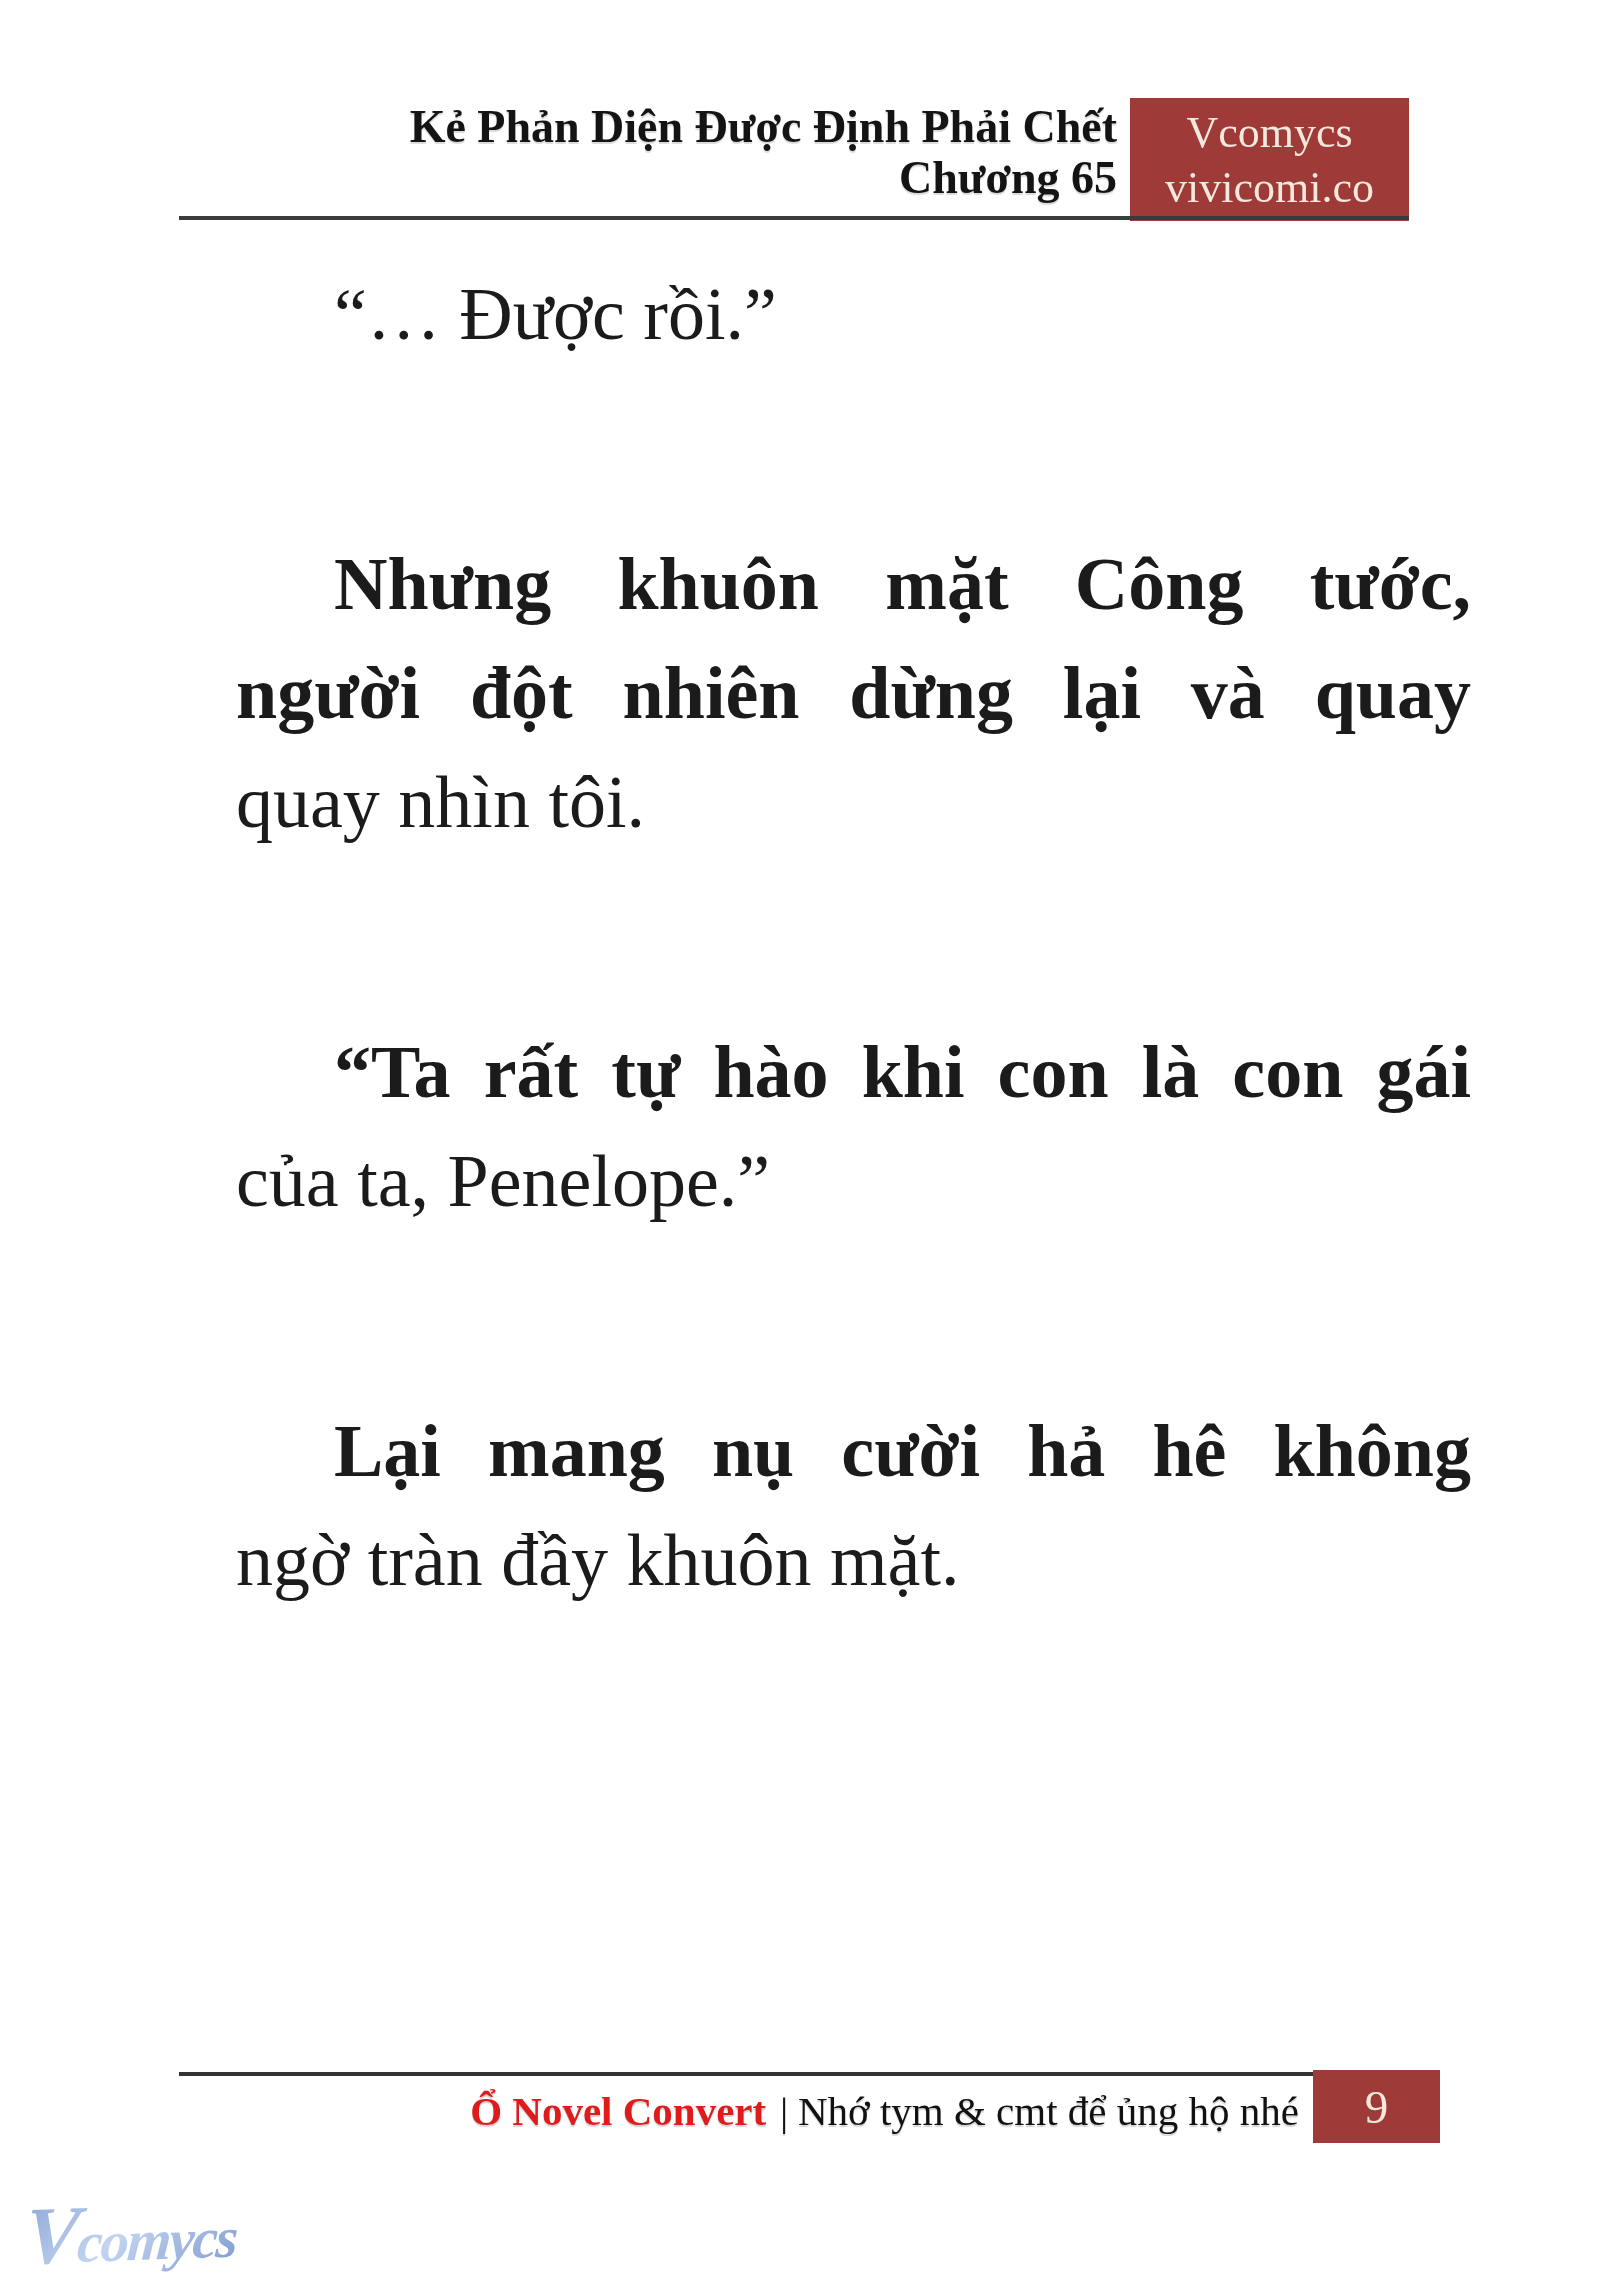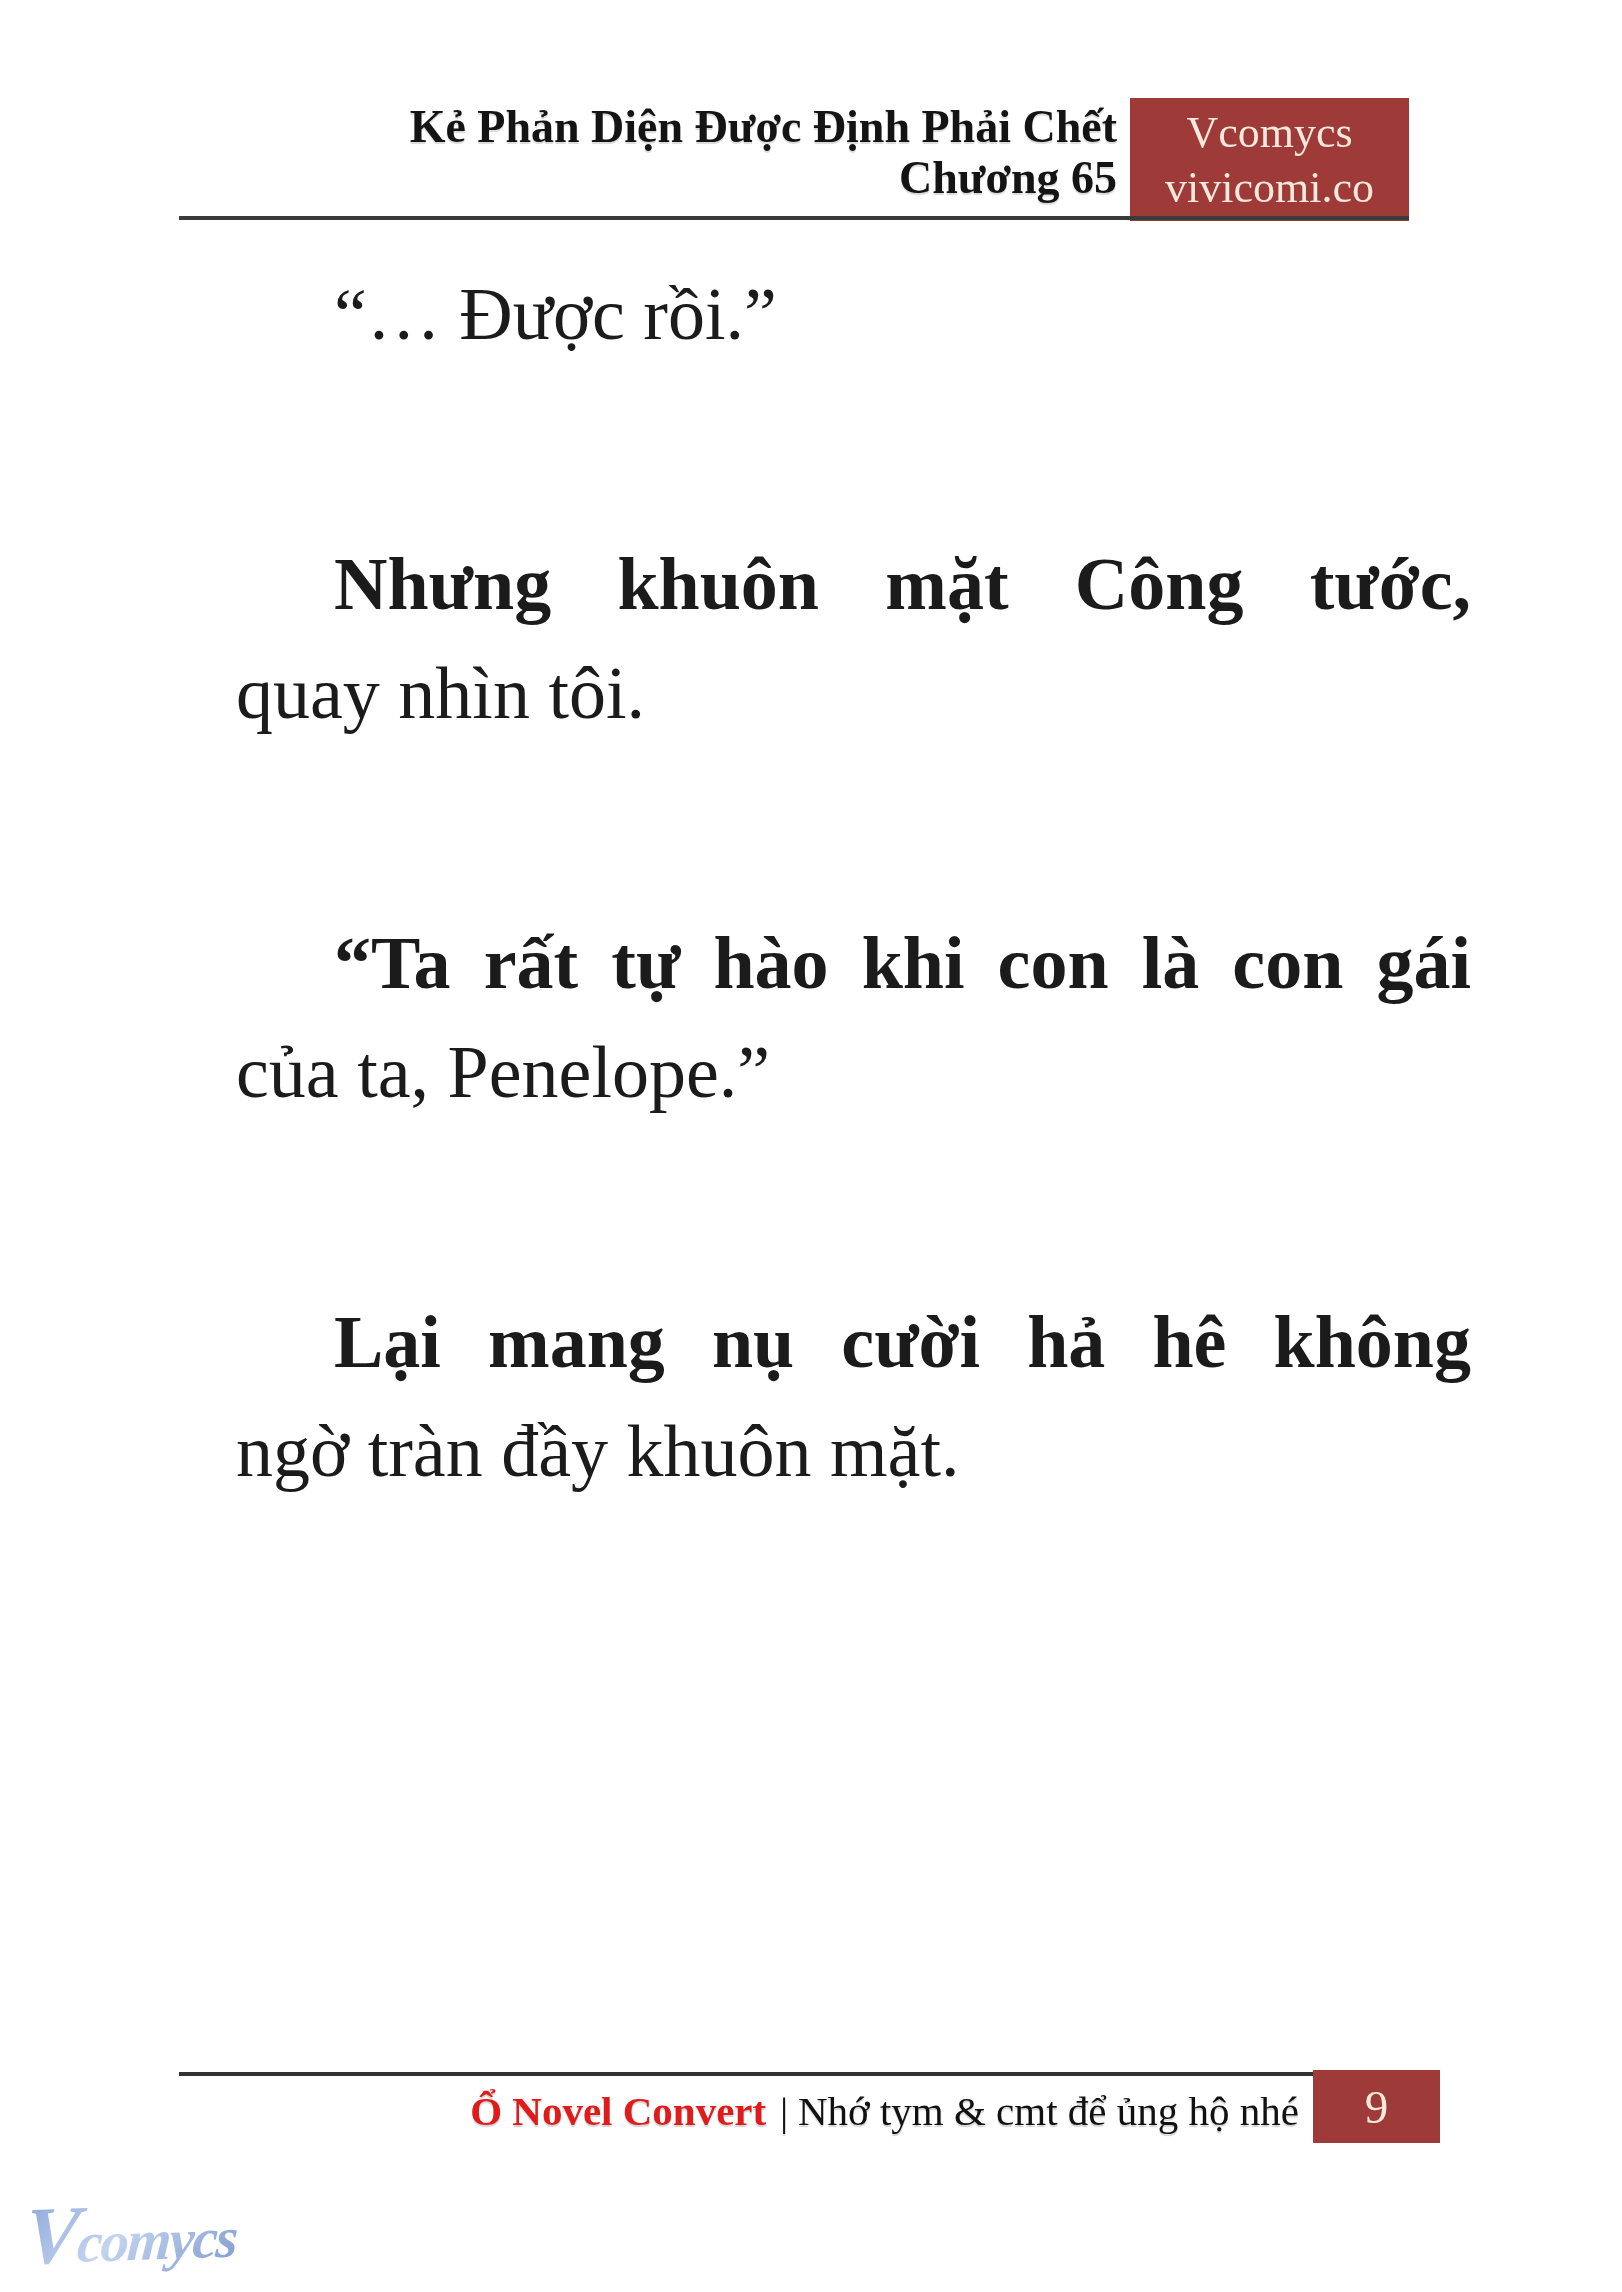--- a/index.html
+++ b/index.html
@@ -91,20 +91,21 @@
   <div class="header-rule"></div>
 
   <div class="body-text">
 
     <div class="para">
       <div class="bline indent">“… Được rồi.”</div>
     </div>
 
     <div class="para">
       <div class="bline indent just">Nhưng khuôn mặt Công tước,</div>
+      <div class="bline just">người đột nhiên dừng lại và quay</div>
       <div class="bline">quay nhìn tôi.</div>
     </div>
 
     <div class="para">
       <div class="bline indent just">“Ta rất tự hào khi con là con gái</div>
       <div class="bline">của ta, Penelope.”</div>
     </div>
 
     <div class="para">
       <div class="bline indent just">Lại mang nụ cười hả hê không</div>

